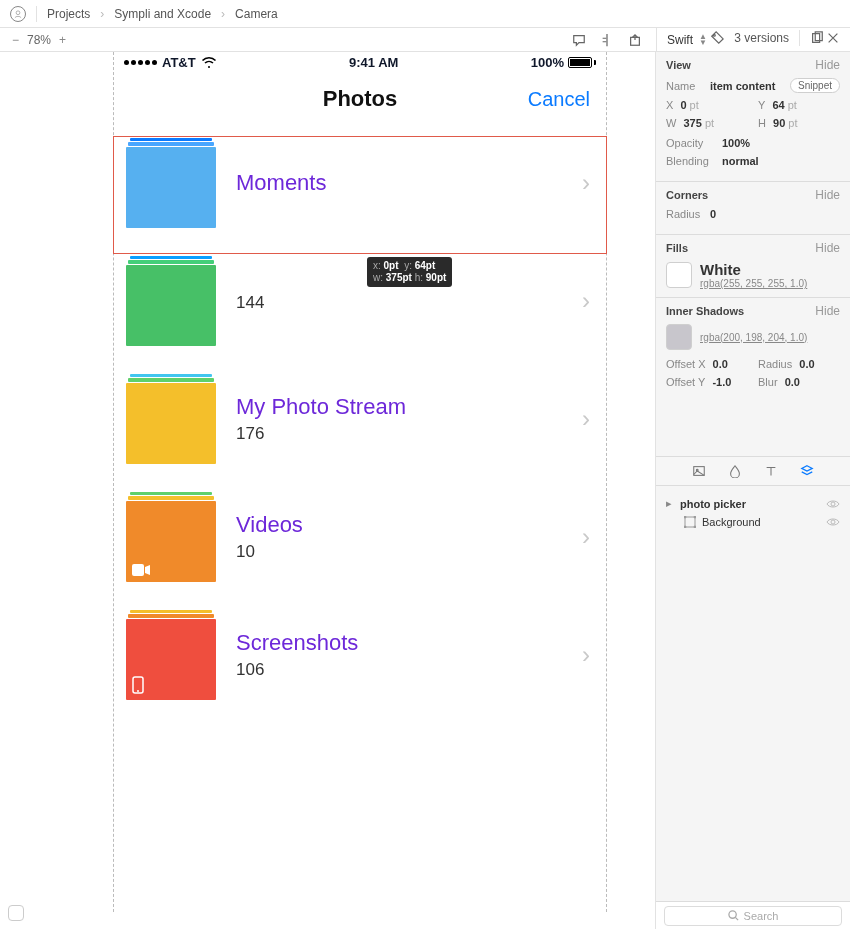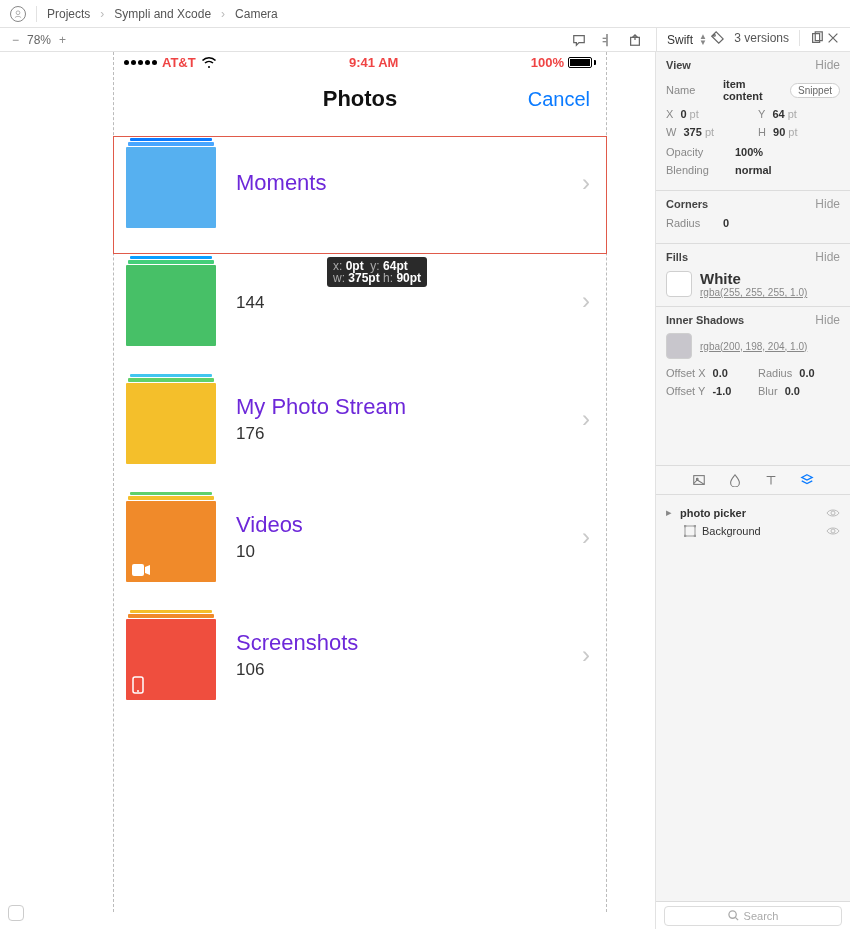--- a/index.html
+++ b/index.html
@@ -26,38 +26,38 @@
 
 
 .main { display: flex; height: 877px; }
 .canvas-col { flex: 1; position: relative; background: #fff; border-right: 1px solid #e2e2e2; }
 .inspector-col { width: 194px; background: #f5f5f5; display: flex; flex-direction: column; }
 
 
 .artboard { position: absolute; left: 113px; top: 0; width: 494px; height: 860px; border-left: 1px dashed #bbb; border-right: 1px dashed #bbb; background: #fff; }
 
 
-.statusbar { height: 20px; display: flex; align-items: center; justify-content: space-between; padding: 0 10px; font-size: 13px; font-weight: 600; color: #ef4444; }
+.statusbar { height: 20px; display: flex; align-items: center; justify-content: space-between; padding: 0 10px; font-size: 13px; font-weight: 600; color: #0f172a; }
 .statusbar .sb-left { display: flex; align-items: center; gap: 5px; }
 .dots { display: flex; gap: 2px; }
 .dot { width: 5px; height: 5px; border-radius: 50%; background: #000; }
 .statusbar .sb-center { font-weight: 600; }
 .statusbar .sb-right { display: flex; align-items: center; gap: 4px; font-size: 13px; }
 .battery-body { width: 24px; height: 11px; border: 1px solid #000; border-radius: 2px; padding: 1px; }
 .battery-fill { width: 100%; height: 100%; background: #000; }
 .battery-tip { width: 2px; height: 5px; background: #000; margin-left: -2px; border-radius: 0 1px 1px 0; }
 
 
 .navbar { height: 54px; display: flex; align-items: center; padding: 0 16px; position: relative; }
 .navbar .title { position: absolute; left: 0; right: 0; text-align: center; font-size: 22px; font-weight: 600; color: #111; }
 .navbar .cancel { margin-left: auto; font-size: 20px; color: #0b7bff; z-index: 1; }
 
 
 .sel-rect { position: absolute; border: 1px solid #e05a4a; pointer-events: none; }
-.tooltip { position: absolute; background: #2a2a2a; color: #fff; font-size: 12px; border-radius: 3px; padding: 3px 6px; line-height: 12px; white-space: nowrap; z-index: 5; }
+.tooltip { position: absolute; background: #2a2a2a; color: #fff; font-size: 10px; border-radius: 3px; padding: 3px 6px; line-height: 12px; white-space: nowrap; z-index: 5; margin-left: 40px; }
 .tooltip .dim { color: #aaa; }
 
 
 .rows { padding: 12px 10px 0 12px; }
 .row { display: flex; align-items: center; margin-bottom: 28px; cursor: pointer; }
 .thumb-stack { width: 90px; height: 90px; position: relative; flex-shrink: 0; }
 .thumb-stack .layer { position: absolute; border-radius: 1px; }
 .thumb-stack .l1 { left: 4px; top: 0; right: 4px; height: 3px; }
 .thumb-stack .l2 { left: 2px; top: 4px; right: 2px; height: 4px; }
 .thumb-stack .l3 { left: 0; top: 9px; right: 0; bottom: 0; }
@@ -67,21 +67,21 @@
 .chevron { color: #c9c9c9; font-size: 24px; padding-right: 6px; }
 .thumb-icon { position: absolute; left: 6px; bottom: 6px; fill: #fff; }
 
 
 .bl-check { position: absolute; left: 8px; bottom: 8px; width: 16px; height: 16px; border: 1px solid #ccc; border-radius: 4px; }
 
 
 .insp-section { border-bottom: 1px solid #dcdcdc; padding: 6px 10px 8px; font-size: 11px; color: #333; }
 .insp-header { display: flex; align-items: center; justify-content: space-between; font-weight: 600; color: #444; margin-bottom: 6px; }
 .insp-header .hide { font-weight: 400; color: #999; font-size: 12px; cursor: pointer; }
-.kv-row { display: flex; align-items: center; gap: 19px; margin-bottom: 6px; color: #555; }
+.kv-row { display: flex; align-items: center; gap: 6px; margin-bottom: 6px; color: #555; }
 .kv-row .k { color: #888; min-width: 38px; }
 .kv-row .v { color: #333; font-weight: 600; }
 .kv-grid2 { display: grid; grid-template-columns: 1fr 1fr; row-gap: 6px; column-gap: 10px; color: #555; }
 .kv-grid2 span.k { color: #888; margin-right: 4px; }
 .kv-grid2 span.v { color: #333; font-weight: 600; }
 .kv-grid2 span.unit { color: #aaa; }
 .snippet-btn { border: 1px solid #cfcfcf; border-radius: 8px; padding: 1px 7px; font-size: 10px; color: #666; background: #fff; margin-left: auto; }
 .swatch { width: 26px; height: 26px; border: 1px solid #cfcfcf; border-radius: 4px; flex-shrink: 0; }
 .fill-row, .shadow-row { display: flex; align-items: center; gap: 8px; }
 .fill-text .lab { font-size: 15px; color: #333; font-weight: 600; }

